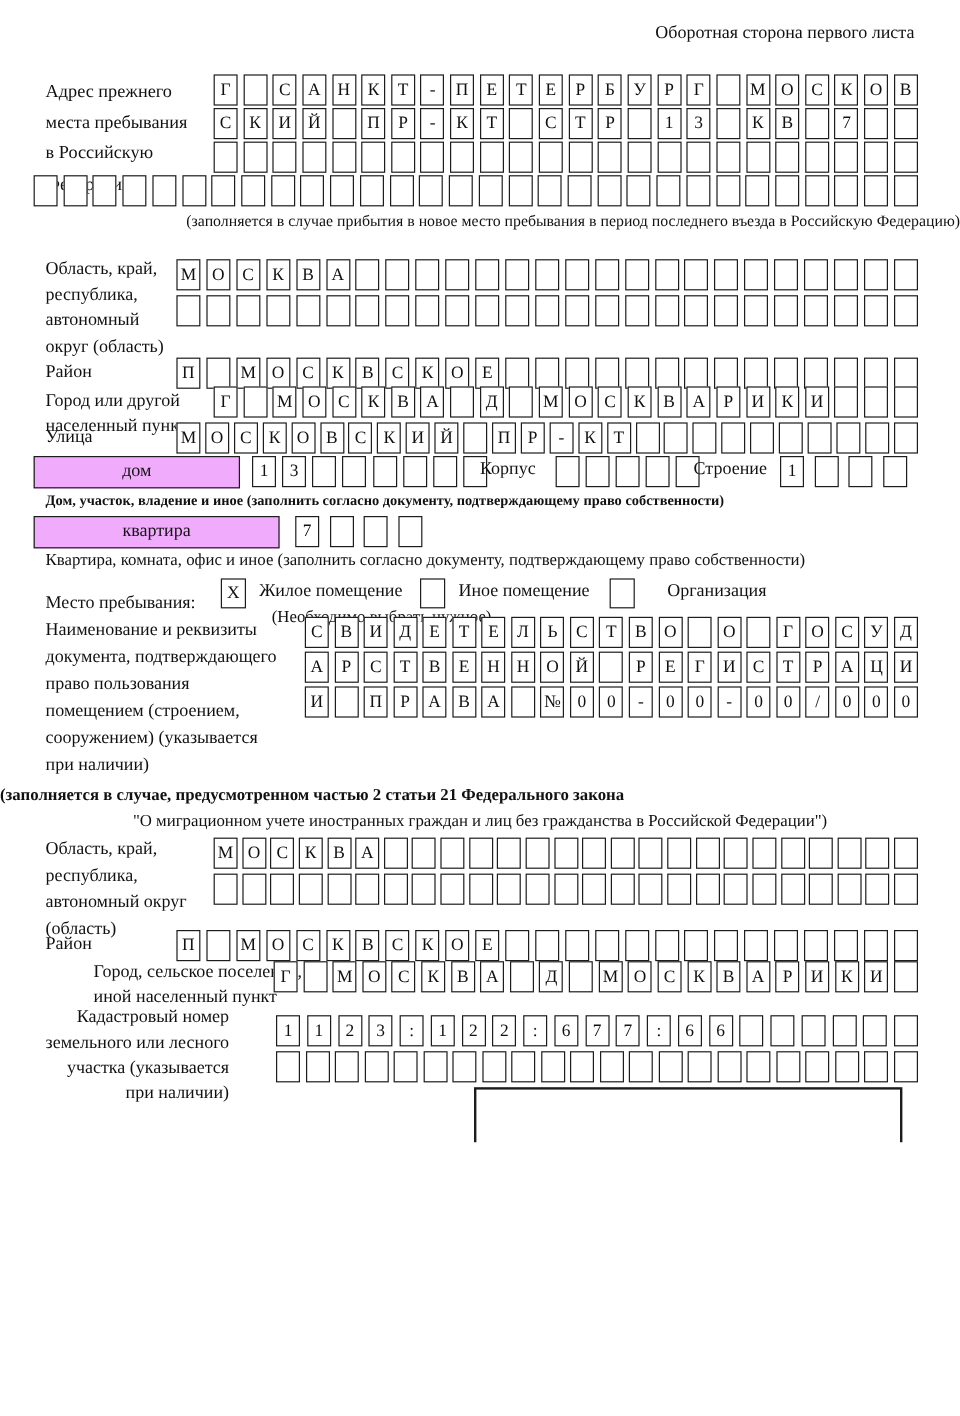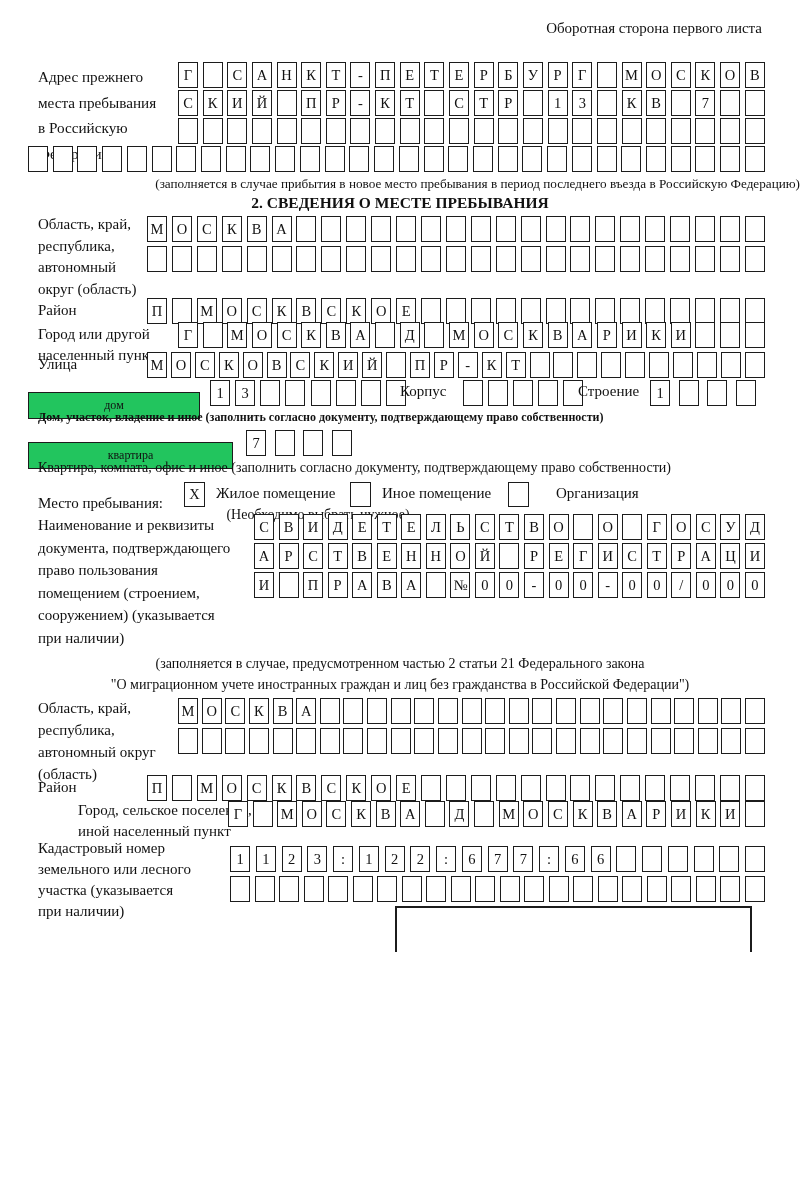--- a/index.html
+++ b/index.html
@@ -6,21 +6,21 @@
   .page{position:relative;width:800px;height:952px;background:#fff;
         font-family:"Liberation Serif","DejaVu Serif",serif;color:#111;overflow:hidden;}
   .t{position:absolute;font-size:15px;}
   .lbl{position:absolute;font-size:15px;white-space:pre-line;line-height:21.5px;}
   .bold{font-weight:bold;}
   .center{text-align:center;}
   .cells{position:absolute;display:flex;justify-content:space-between;}
   .cell{flex:0 0 20px;height:26px;box-sizing:border-box;border:1.6px solid #1c1c1c;
         display:flex;align-items:center;justify-content:center;font-size:14.5px;background:#fff;}
   .wbox{position:absolute;box-sizing:border-box;border:1.6px solid #1c1c1c;height:27px;
-        display:flex;align-items:center;justify-content:center;font-size:12px;background:#22c55e;margin-top:12px;}
+        display:flex;align-items:center;justify-content:center;font-size:15px;background:#f0abfc;}
   .chk{position:absolute;box-sizing:border-box;width:21px;height:25px;border:1.6px solid #1c1c1c;
        display:flex;align-items:center;justify-content:center;font-size:14.5px;background:#fff;}
   .note{position:absolute;font-size:13.2px;}
 
   #hdr{right:38px;top:20px;}
   #prevLbl{left:38px;top:64px;line-height:25.5px;font-size:15.2px;}
   #prevR1{left:178px;top:62px;width:587px;}
   #prevR2{left:178px;top:90px;width:587px;}
   #prevR3{left:178px;top:118px;width:587px;}
   #prevR4{left:28px;top:146px;width:737px;}
@@ -51,30 +51,30 @@
   #chk2{left:350px;top:482px;}
   #stayOpt2{left:382px;top:485px;}
   #chk3{left:508px;top:482px;}
   #stayOpt3{left:556px;top:485px;}
   #stayNote{left:38px;top:507px;width:560px;text-align:center;font-size:14px;}
   #docLbl{left:38px;top:514px;line-height:22.5px;}
   #docR1{left:254px;top:514px;width:511px;}
   #docR2{left:254px;top:543px;width:511px;}
   #docR3{left:254px;top:572px;width:511px;}
   #factTitle{left:0;top:632px;width:800px;font-size:15.5px;}
-  #factNote1{left:0;top:656px;width:800px;text-align:center;font-size:14px;}
+  #factNote1{left:0;top:656px;width:800px;text-align:left;font-size:14px;font-weight:bold;}
   #factNote2{left:0;top:677px;width:800px;text-align:center;font-size:14px;}
   #fregLbl{left:38px;top:697px;line-height:22px;}
   #fregR1{left:178px;top:698px;width:587px;}
   #fregR2{left:178px;top:728px;width:587px;}
   #fraionLbl{left:38px;top:777px;}
   #fraionRow{left:147px;top:775px;width:618px;}
   #fcityLbl{left:38px;top:800px;line-height:21px;margin-left:40px;}
   #fcityRow{left:228px;top:801px;width:537px;}
-  #cadLbl{left:38px;top:838px;line-height:21px;}
+  #cadLbl{left:38px;top:838px;line-height:21px;text-align:right;}
   #cadR1{left:230px;top:846px;width:535px;}
   #cadR2{left:230px;top:876px;width:535px;}
   #stampBox{position:absolute;left:395px;top:906px;width:357px;height:177px;
             box-sizing:border-box;border:2px solid #1c1c1c;background:#fff;}
   #stampCap{left:383px;top:1090px;width:392px;text-align:center;font-size:14px;
             line-height:19.5px;white-space:pre-line;}
 </style>
 </head>
 <body>
 
@@ -191,21 +191,20 @@
       <div class="cell"></div>
       <div class="cell"></div>
       <div class="cell"></div>
       <div class="cell"></div>
       <div class="cell"></div>
       <div class="cell"></div>
       <div class="cell"></div>
     </div>
   <div id="prevNote" class="note">(заполняется в случае прибытия в новое место пребывания в период последнего въезда в Российскую Федерацию)</div>
 
-  <div id="s2Title" class="t bold center">2. СВЕДЕНИЯ О МЕСТЕ ПРЕБЫВАНИЯ</div>
 
   <div id="regLbl" class="lbl">Область, край,
 республика,
 автономный
 округ (область)</div>
   <div id="regR1" class="cells">
       <div class="cell">М</div>
       <div class="cell">О</div>
       <div class="cell">С</div>
       <div class="cell">К</div>

